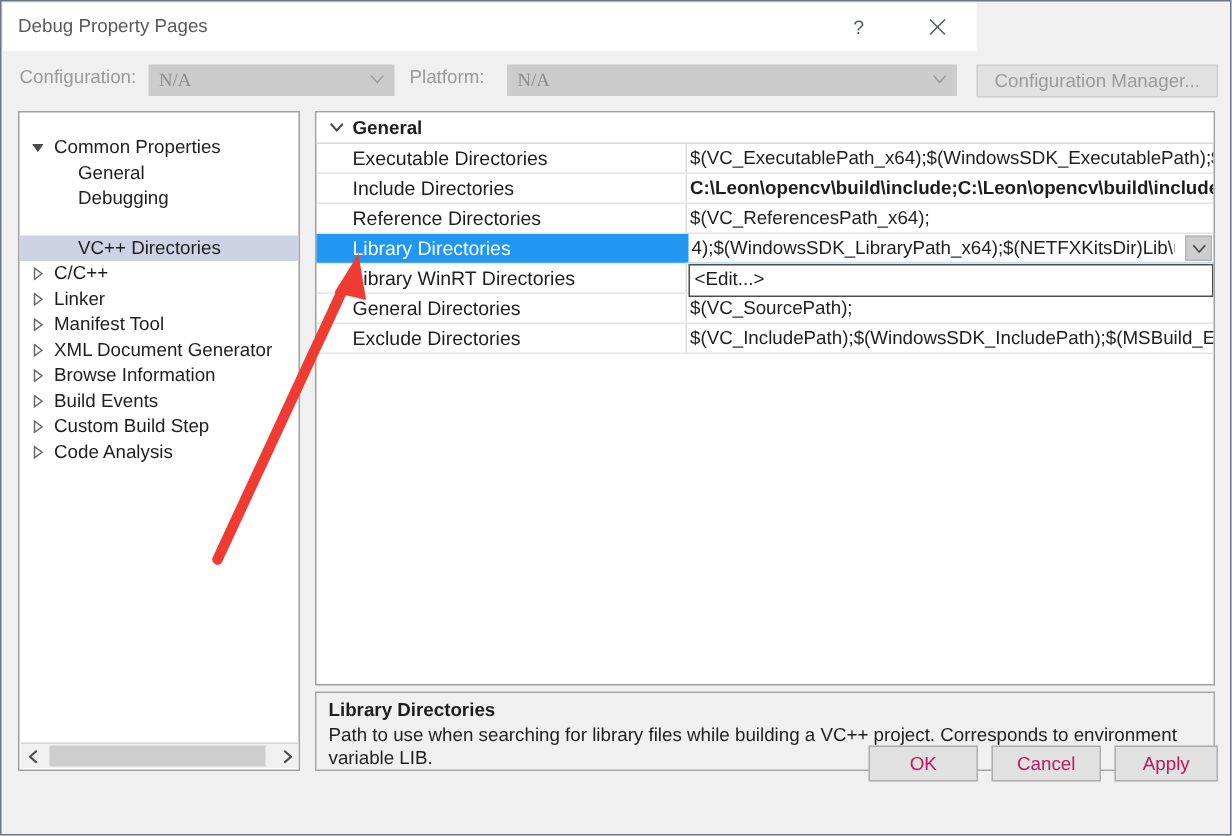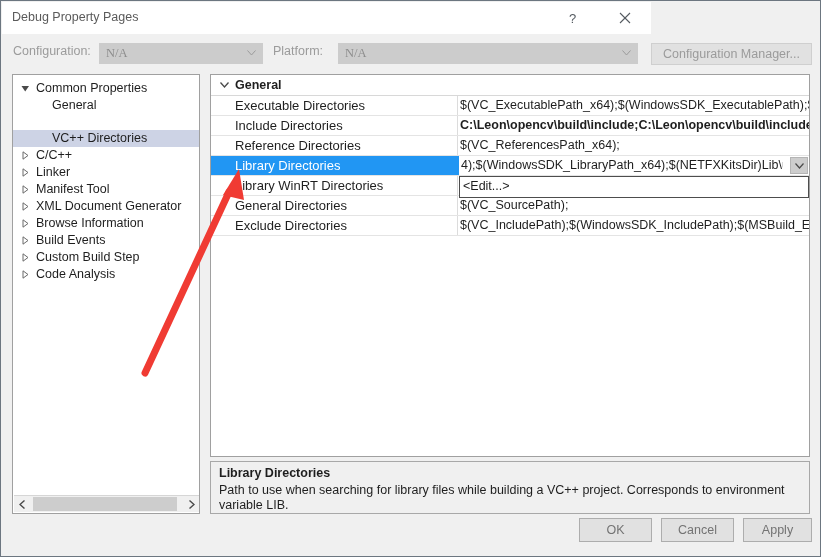--- a/index.html
+++ b/index.html
@@ -118,21 +118,21 @@
     position: absolute;
     left: 11px; top: 73px;
     width: 188px; height: 440px;
     background: #ffffff;
     border: 1px solid #a0a0a0;
     box-sizing: border-box;
     overflow: hidden;
   }
   .tree {
     position: absolute;
-    left: 0; top: 5px;
+    left: 0; top: 15px;
     width: 186px;
   }
   .tree-item {
     position: relative;
     height: 17px;
     line-height: 17px;
     white-space: nowrap;
     font-size: 12.5px;
     color: #1e1e1e;
     cursor: default;
@@ -325,27 +325,27 @@
     left: 8px; top: 21px;
     width: 584px;
     font-size: 12.5px;
     color: #1e1e1e;
     line-height: 15px;
   }
 
   
   .footer-btn {
     position: absolute;
-    top: 517px;
+    top: 496px;
     height: 24px;
     background: #e1e1e1;
     border: 1px solid #adadad;
     box-sizing: border-box;
     font-size: 12.5px;
-    color: #737373;
+    color: #be185d;
     display: flex;
     align-items: center;
     justify-content: center;
     cursor: default;
     font-family: "Liberation Sans", sans-serif;
   }
   .btn-ok { left: 578px; width: 73px; }
   .btn-cancel { left: 660px; width: 73px; }
   .btn-apply { left: 742px; width: 69px; }
 
@@ -405,20 +405,24 @@
           <span class="tw">
             <svg width="9" height="9" viewBox="0 0 9 9">
               <polygon points="0.5,2 8,2 4.2,7.5" fill="#4a4a4a"></polygon>
             </svg>
           </span>
           <span class="tlabel">Common Properties</span>
         </div>
         <div class="tree-item lvl1">
           <span class="tw"></span>
           <span class="tlabel">General</span>
+        </div>
+        <div class="tree-item lvl1">
+          <span class="tw"></span>
+          <span class="tlabel">Debugging</span>
         </div>
         <div class="tree-item lvl1 selected">
           <span class="tw"></span>
           <span class="tlabel">VC++ Directories</span>
         </div>
         <div class="tree-item lvl0">
           <span class="tw">
             <svg width="9" height="9" viewBox="0 0 9 9">
               <polygon points="2,0.8 7,4.5 2,8.2" fill="none" stroke="#6a6a6a" stroke-width="1"></polygon>
             </svg>

